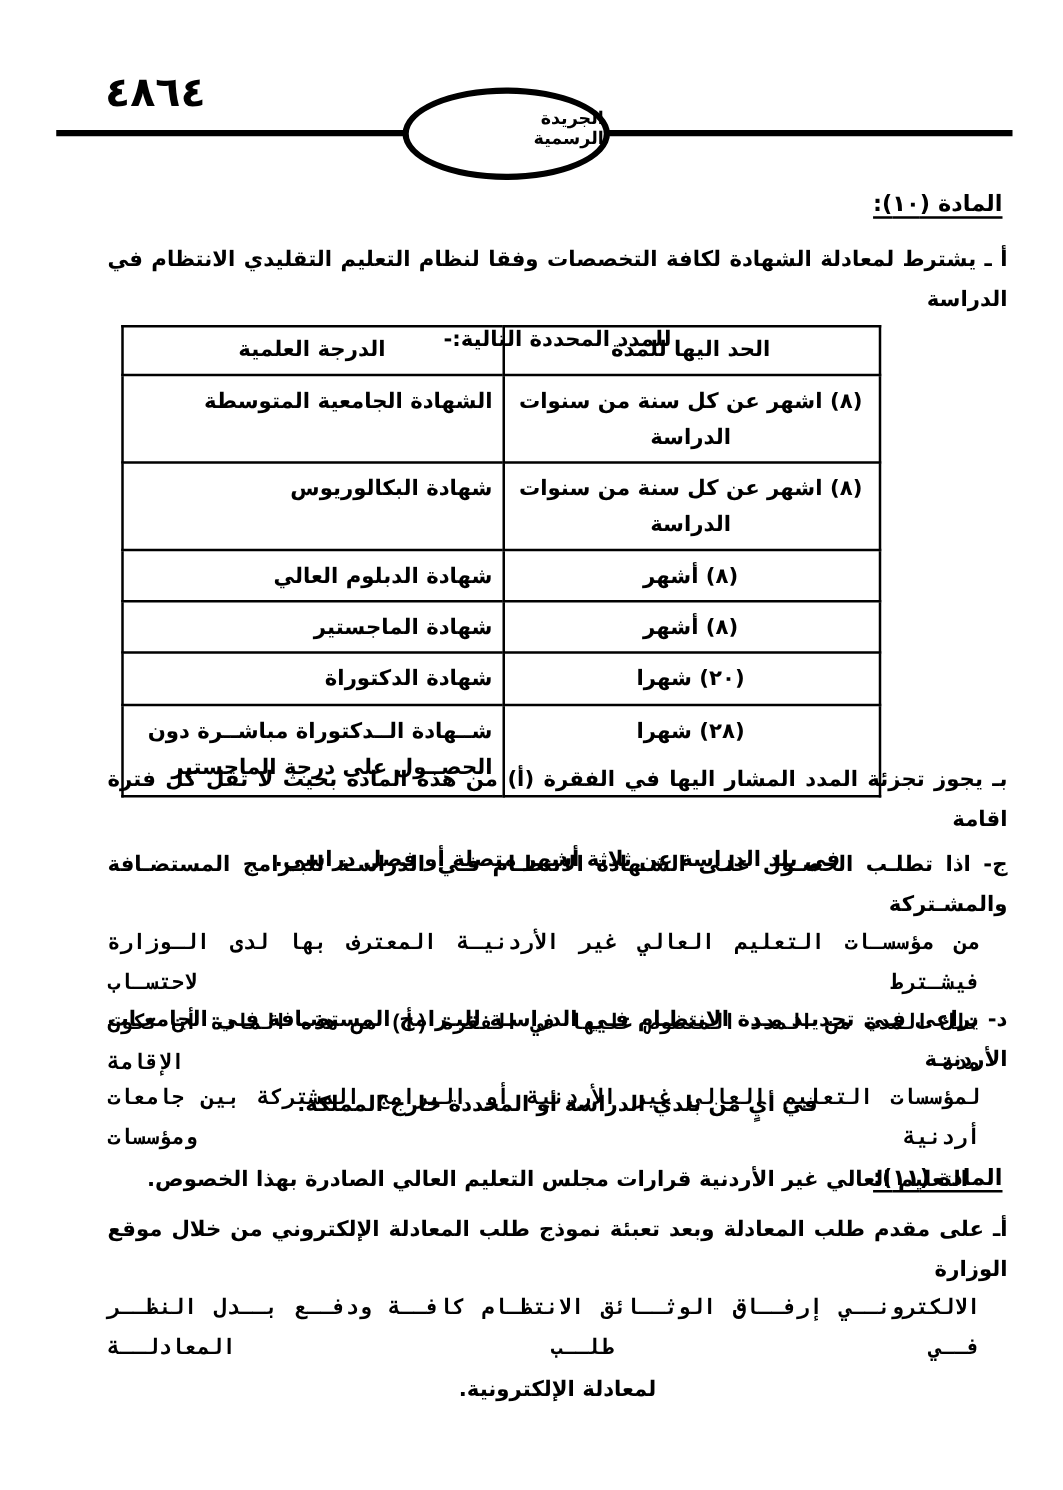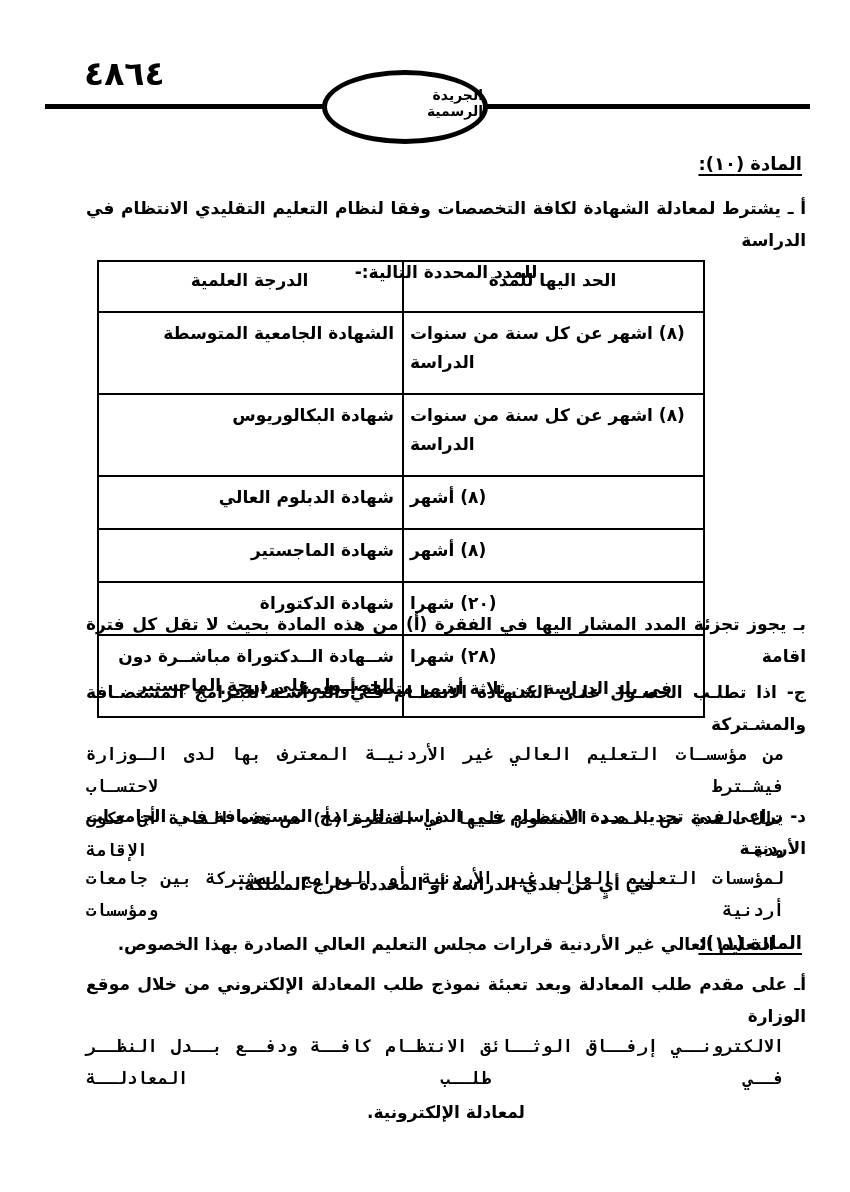--- a/index.html
+++ b/index.html
@@ -97,31 +97,31 @@
     top: 260px;
     left: 97px;
     width: 608px;
     border-collapse: collapse;
     table-layout: fixed;
     font-size: 17px;
   }
   #durations-table td {
     border: 2px solid #000;
     vertical-align: top;
-    padding: 6px 8px 16px 6px;
+    padding: 6px 8px 4px 6px;
     line-height: 29px;
   }
   #durations-table .col-duration { width: 300px; }
   #durations-table .col-degree  { width: 304px; }
   #durations-table tr.hdr td {
     text-align: center;
     padding-top: 4px;
   }
   #durations-table td.degree   { text-align: right; }
-  #durations-table td.duration { text-align: left; }
+  #durations-table td.duration { text-align: center; }
   tr.r-hdr { height: 38px; }
   tr.r-1 { height: 47px; }
   tr.r-2 { height: 41px; }
   tr.r-3 { height: 41px; }
   tr.r-4 { height: 41px; }
   tr.r-5 { height: 42px; }
   tr.r-6 { height: 73px; }
 </style>
 </head>
 <body>

